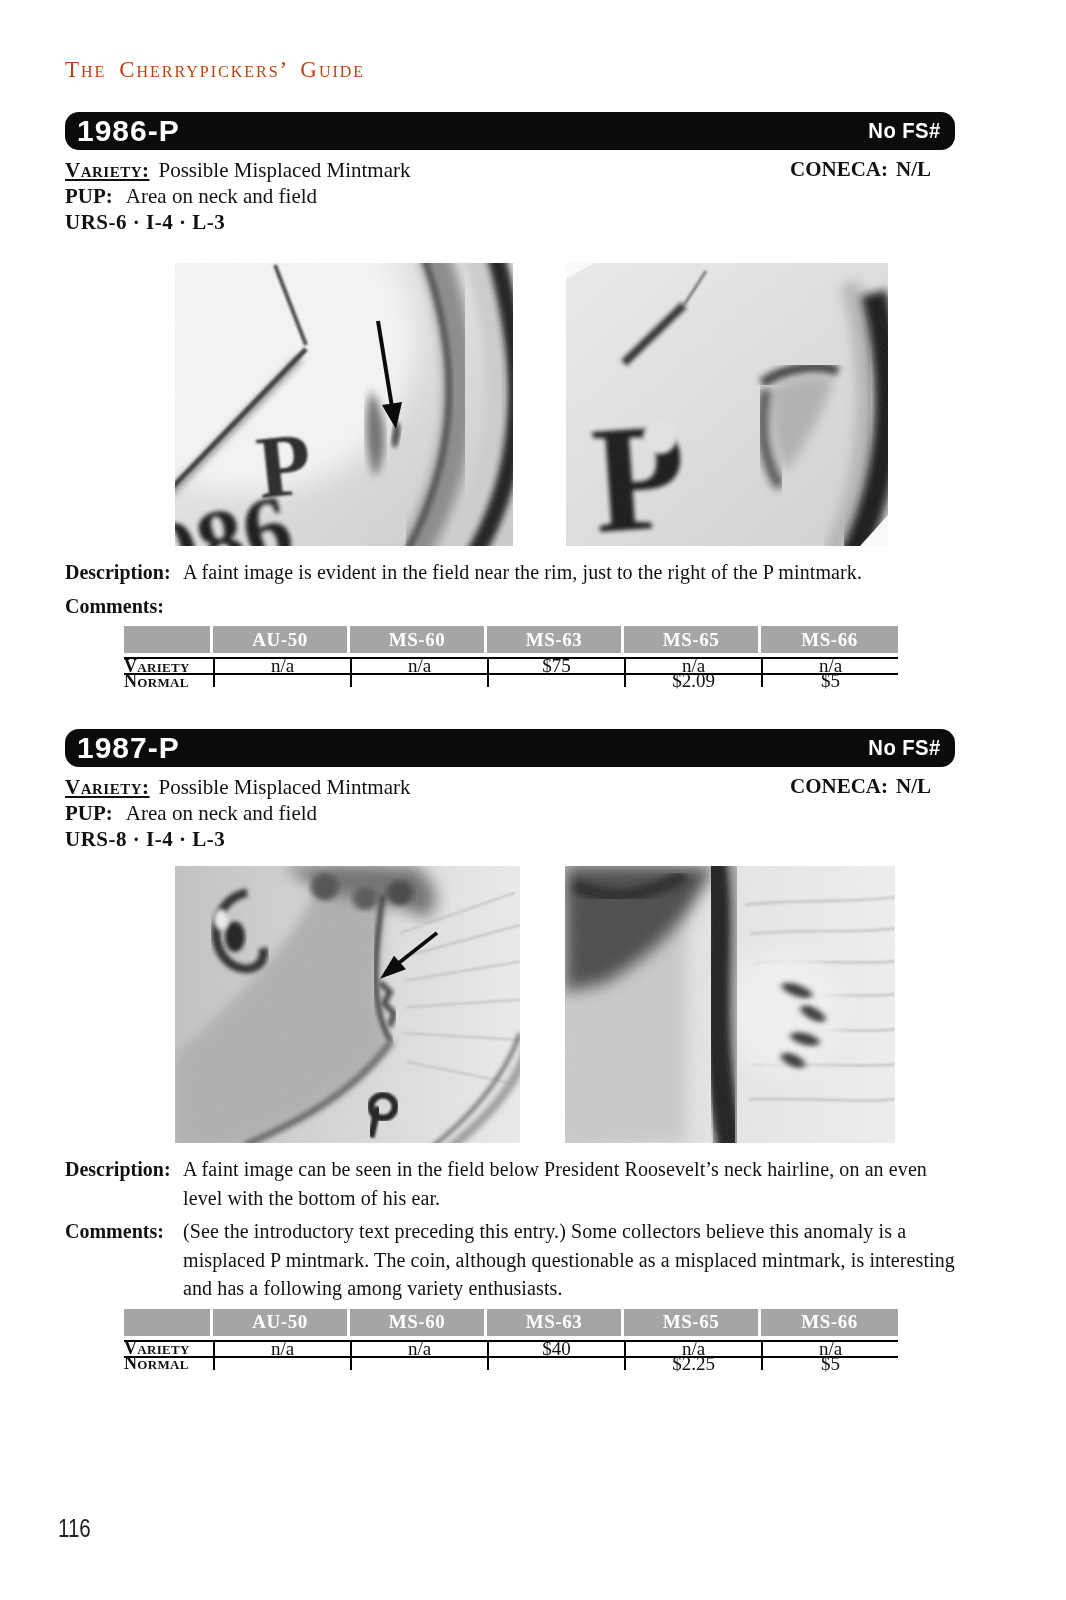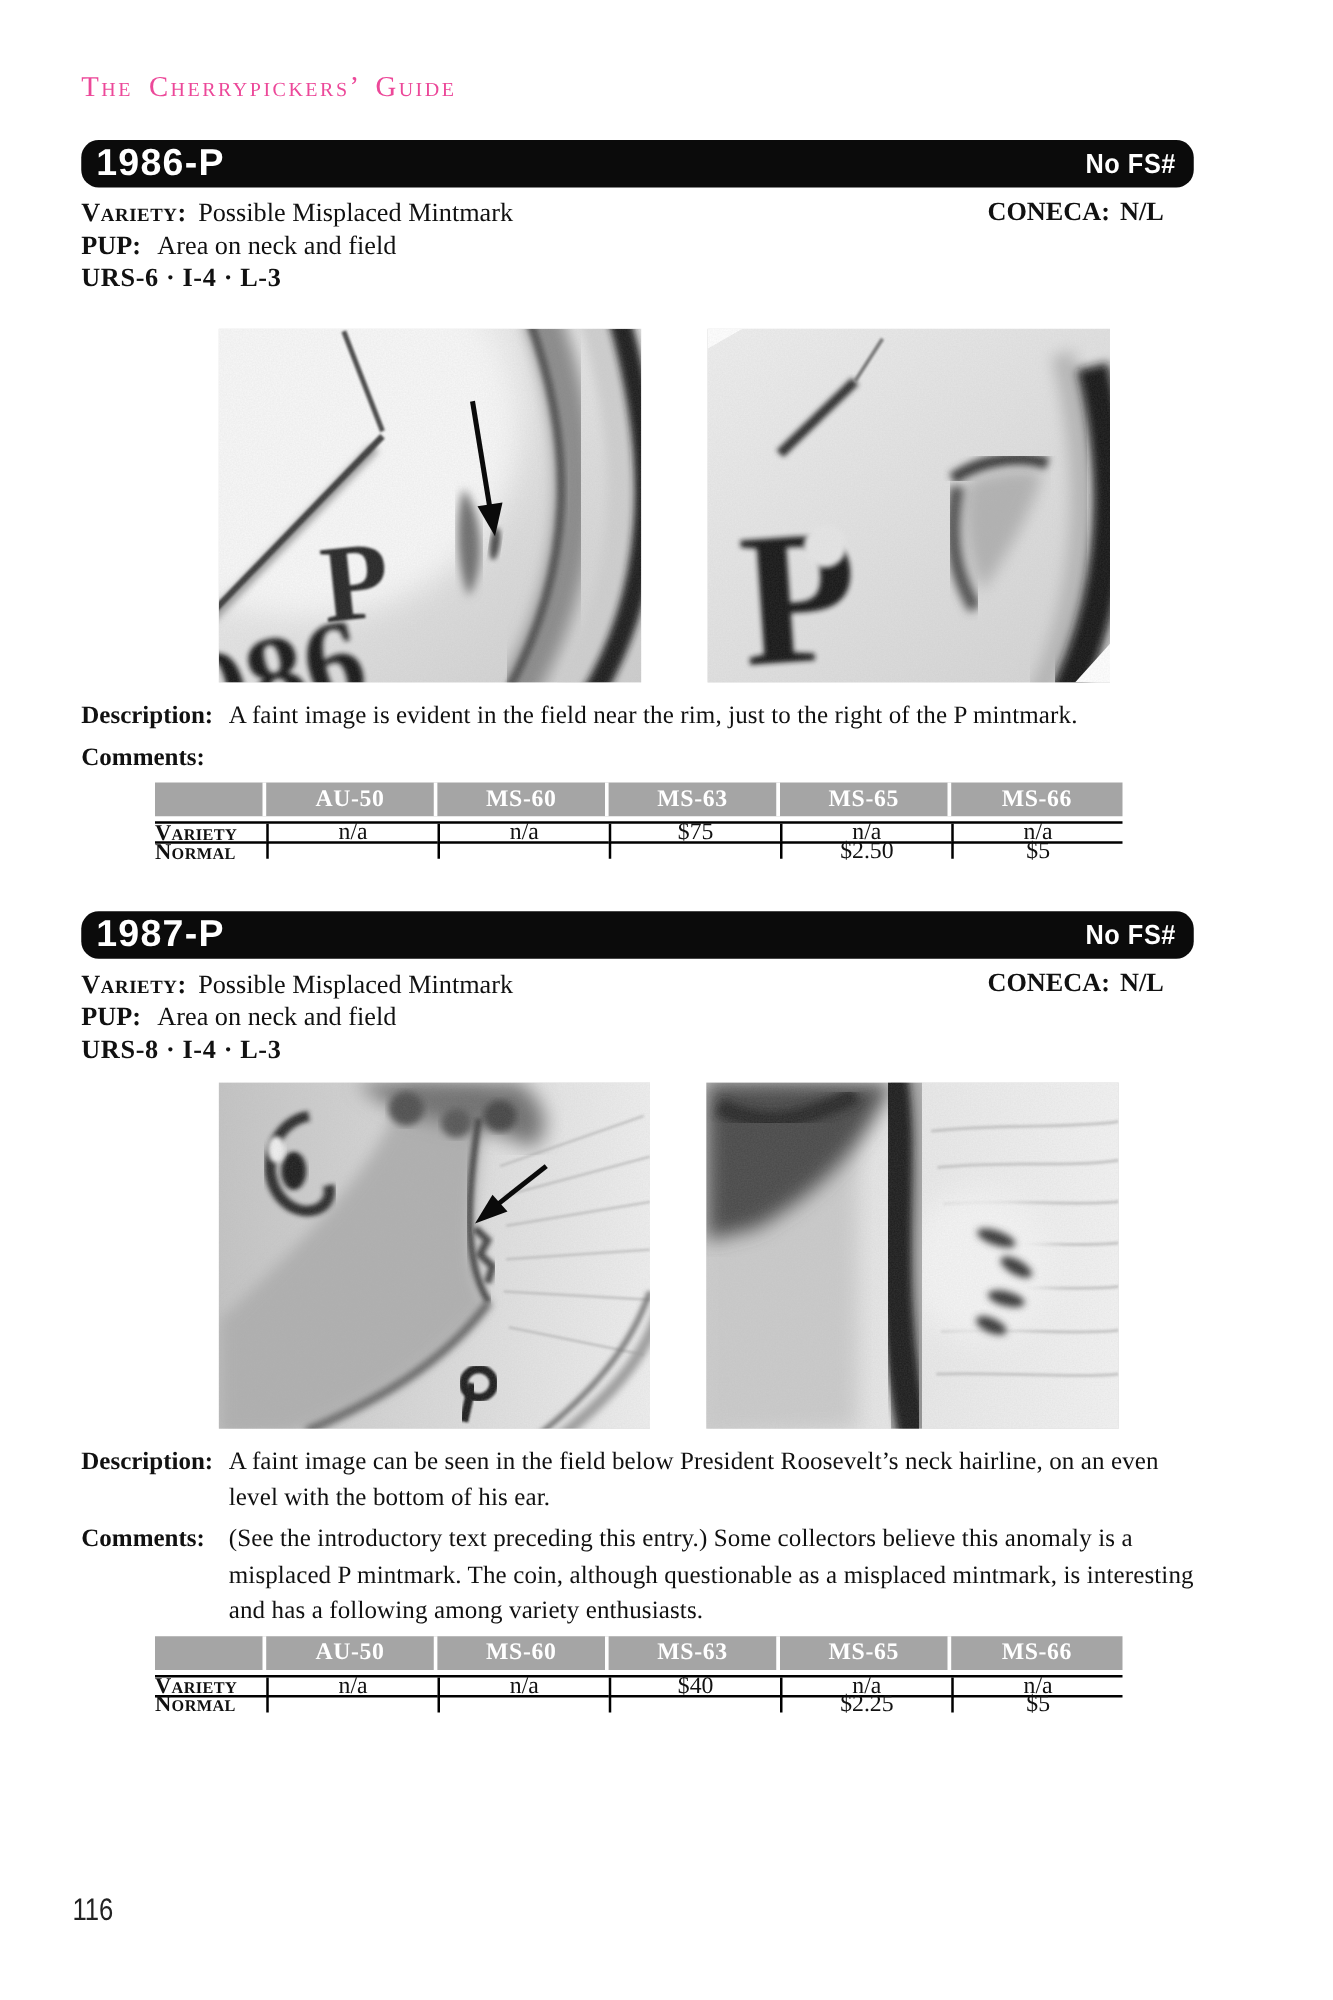--- a/index.html
+++ b/index.html
@@ -2,35 +2,35 @@
 <html><head>
 <meta charset="utf-8">
 <style>
   * { margin:0; padding:0; box-sizing:border-box; }
   html,body { background:#ffffff; }
   body { display:flex; justify-content:center; }
   .page { position:relative; width:1066px; height:1600px; background:#fff;
           font-family:"Liberation Serif", serif; color:#111; overflow:hidden; }
   .content { position:absolute; left:65px; top:0; width:890px; }
 
-  .running-header { margin-top:57px; font-size:23px; color:#ec4899;
+  .running-header { margin-top:57px; font-size:23px; color:#c2410c;
                     font-variant:small-caps; letter-spacing:2px; word-spacing:5px; }
 
   .title-bar { margin-top:29px; height:38px; background:#0b0b0b; color:#fff;
                display:flex; align-items:center; justify-content:space-between;
                padding:0 14px 0 12px;border-radius:14px; }
   .title-bar .entry-title { font-family:"Liberation Sans", sans-serif; font-weight:bold;
                font-size:30px; letter-spacing:1px; }
   .title-bar .fs-badge { font-family:"Liberation Sans", sans-serif; font-weight:bold;
                font-size:22px; letter-spacing:0.5px; transform:scaleX(0.92); transform-origin:right; }
 
   .info-row { margin-top:7px; display:flex; justify-content:space-between; align-items:flex-start; }
   .info-line { font-size:21px; line-height:26px; }
   .ilabel { font-weight:bold; }
-  .sc { font-variant:small-caps; letter-spacing:0.5px; }
+  .sc { font-variant:small-caps; letter-spacing:0.5px;text-decoration:underline; }
   .ivalue { margin-left:9px; }
   .ivalue2 { margin-left:13px; }
   .urs { font-weight:bold; letter-spacing:0.5px; }
   .coneca { font-weight:bold; font-size:21px; margin-right:24px; white-space:nowrap; }
   .coneca span + span { margin-left:8px; }
 
   .images-row { display:flex; margin-left:110px; }
   .e1 .images-row { margin-top:28px; }
   .e2 .images-row { margin-top:14px; }
   figure.coin-photo { display:block; background:#ddd; overflow:hidden; }
@@ -205,21 +205,21 @@
           <div class="td rowlabel">Variety</div>
           <div class="td">n/a</div>
           <div class="td">n/a</div>
           <div class="td">$75</div>
           <div class="td">n/a</div>
           <div class="td">n/a</div>
           <div class="td rowlabel r2">Normal</div>
           <div class="td r2"></div>
           <div class="td r2"></div>
           <div class="td r2"></div>
-          <div class="td r2">$2.50</div>
+          <div class="td r2">$2.09</div>
           <div class="td r2">$5</div>
         </div>
       </div>
     </section>
 
     <section class="entry e2">
       <div class="title-bar">
         <span class="entry-title">1987-P</span>
         <span class="fs-badge">No FS#</span>
       </div>

